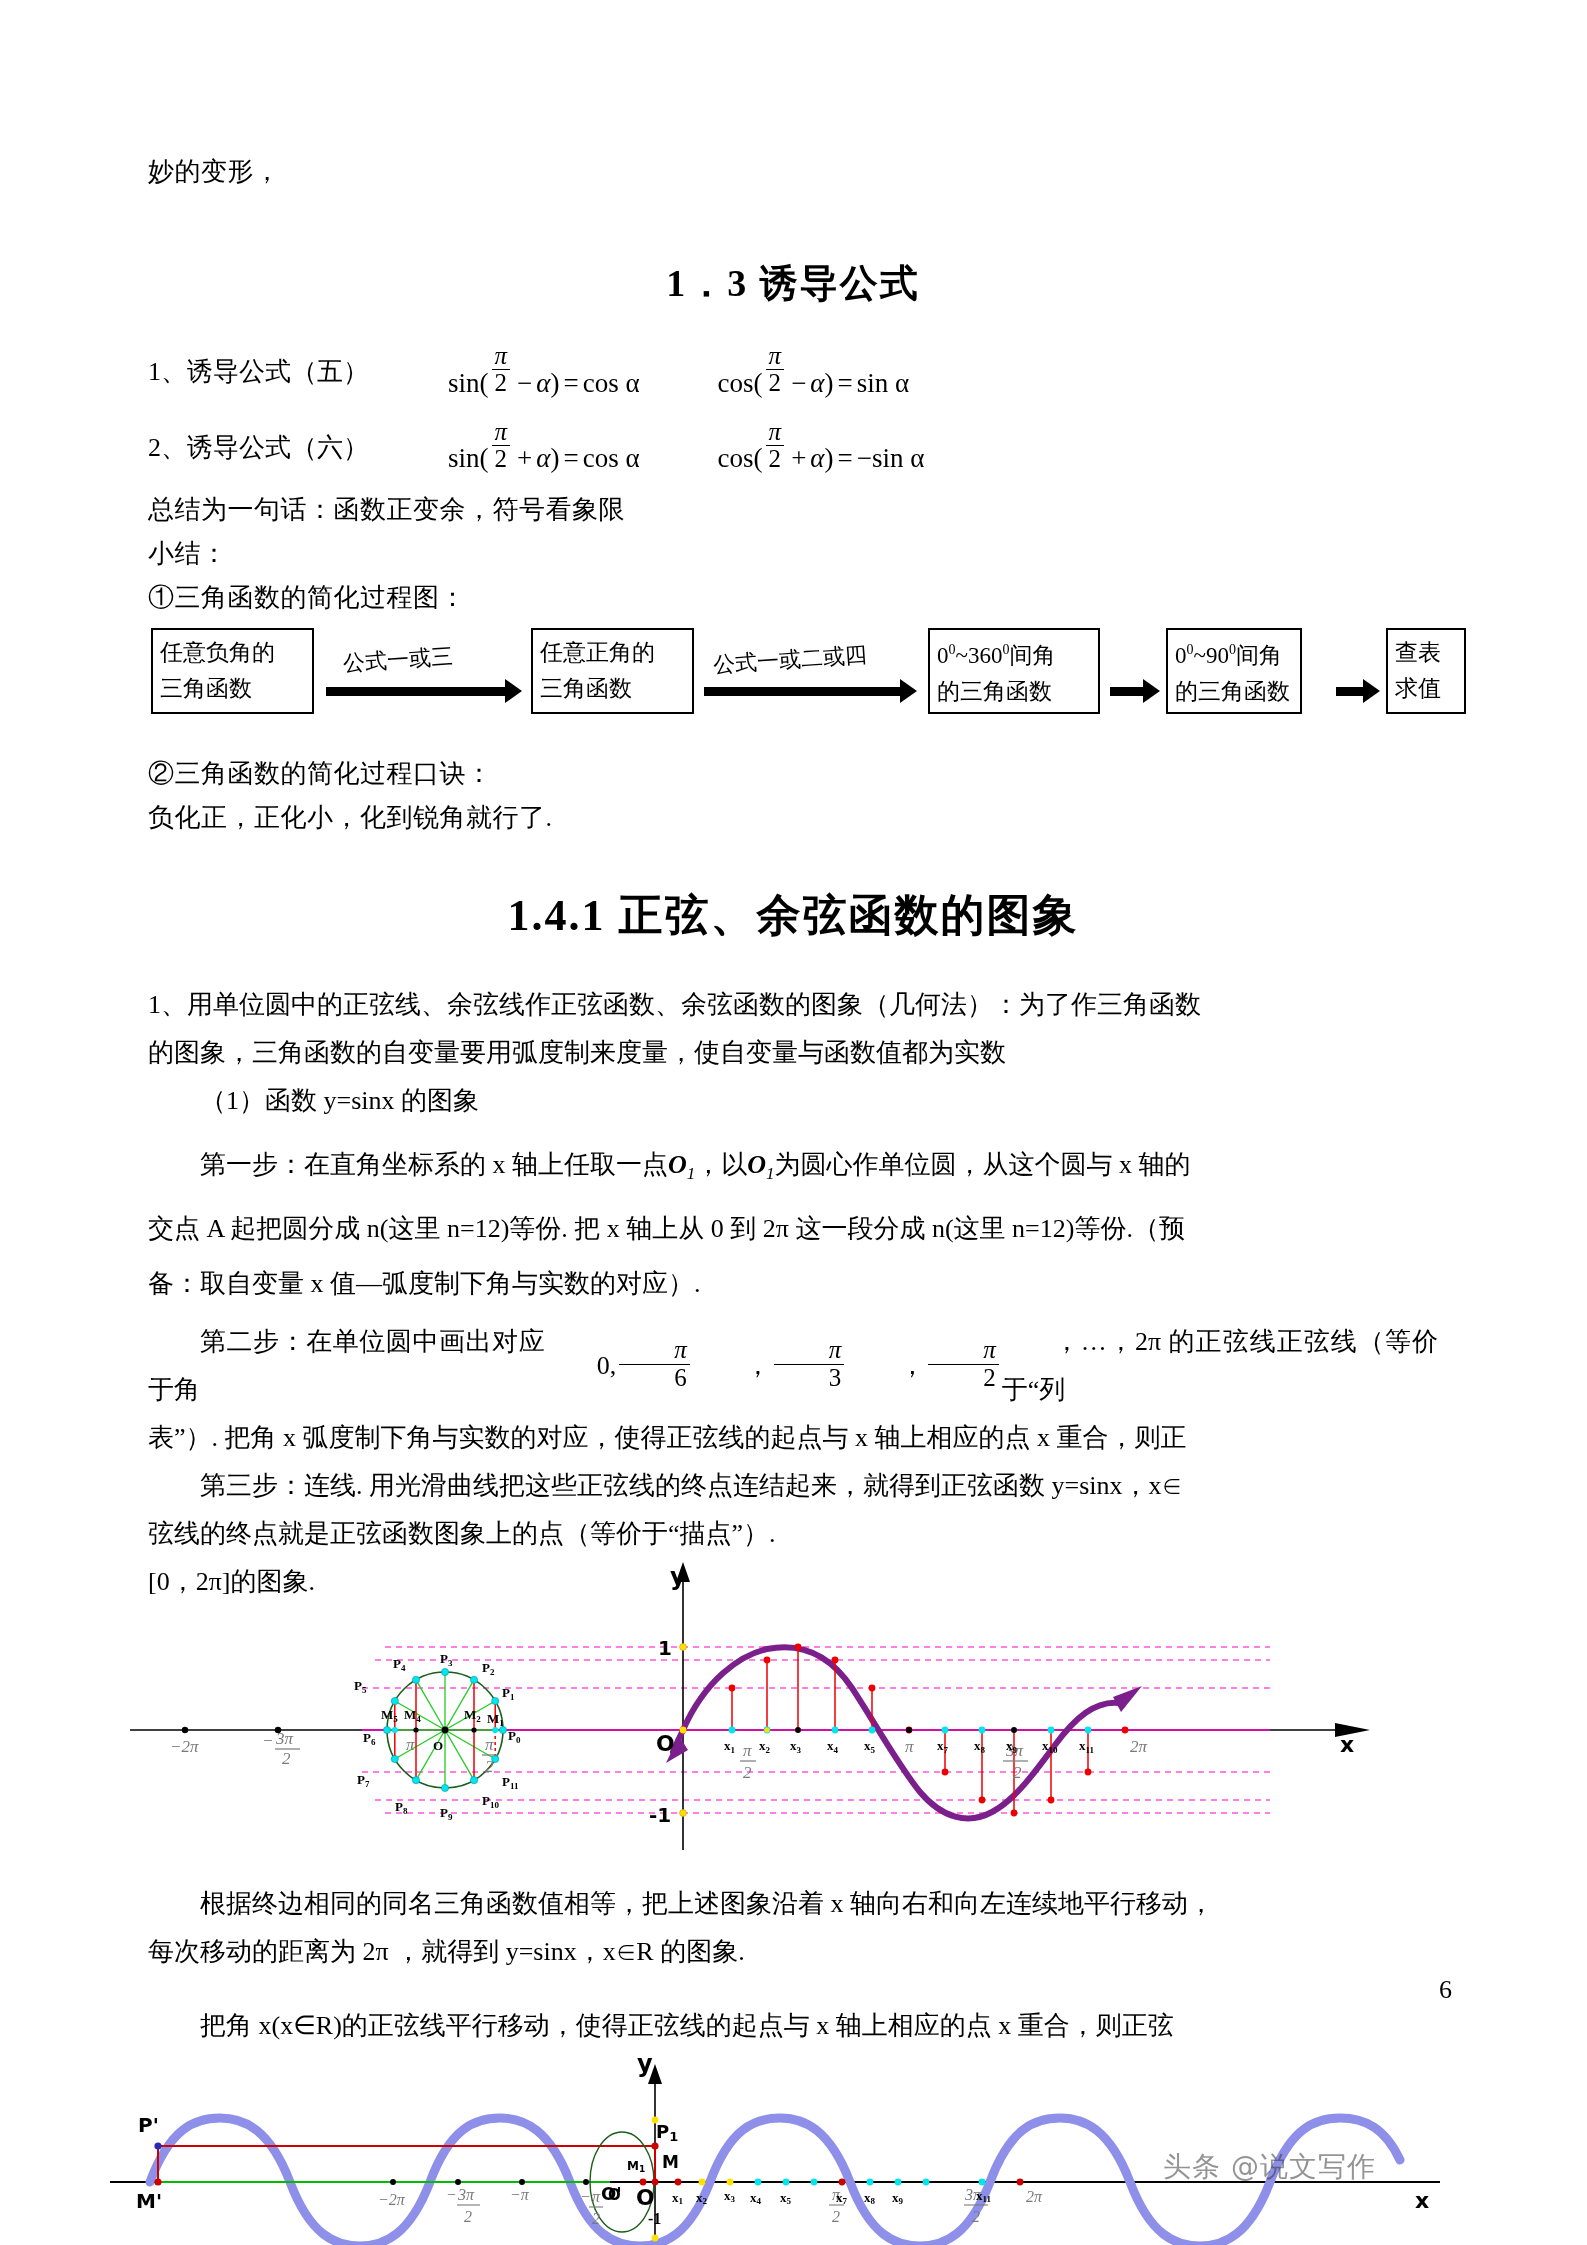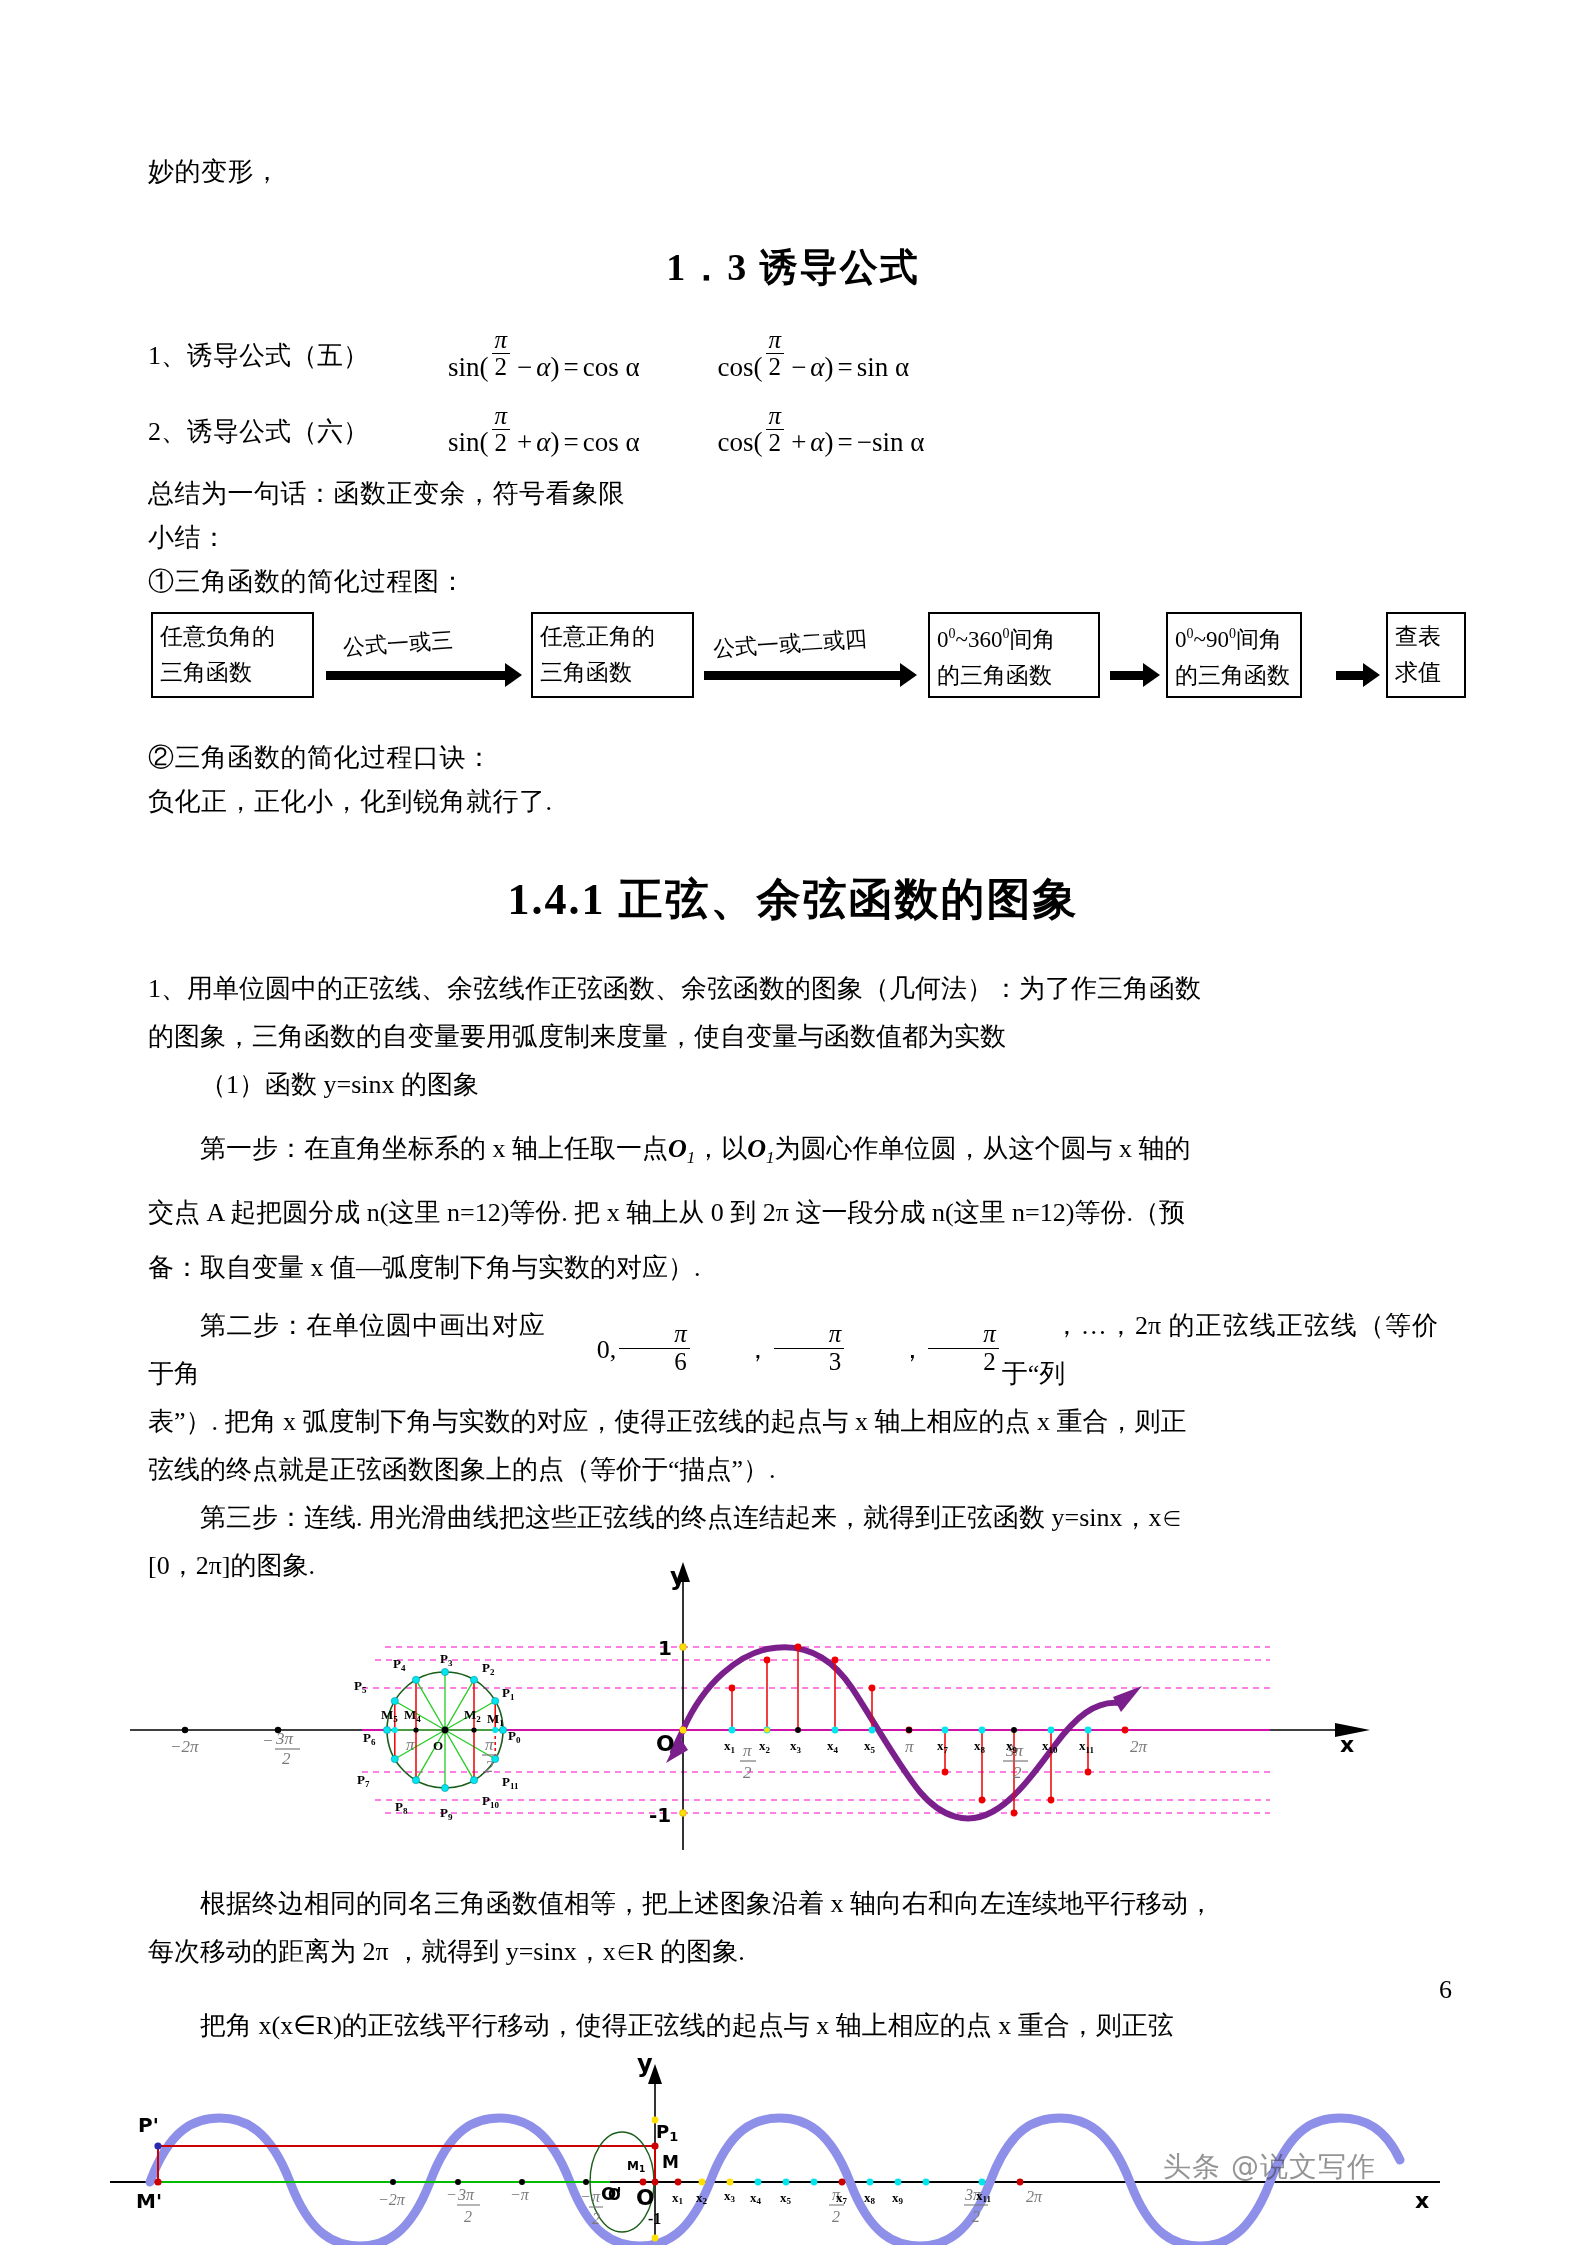--- a/index.html
+++ b/index.html
@@ -141,21 +141,21 @@
 </style>
 </head>
 <body>
 
 <div class="page">
 
   <div class="content">
 
     <div class="line" style="margin-top:150px;">妙的变形，</div>
 
-    <div class="h1" style="margin-top:48px;">1．3 诱导公式</div>
+    <div class="h1" style="margin-top:64px;">1．3 诱导公式</div>
 
     <div class="mathrow" style="margin-top:36px;">
       <span class="lbl">1、诱导公式（五）</span>
       <span class="fml">
         <span class="mn">sin</span>
           <span class="mn">(</span>
         <span class="frac">
             <span class="num">π</span>
             <span class="den">2</span>
           </span>
@@ -277,22 +277,22 @@
           <span class="den">3</span>
         </span>
         <span>，</span>
       <span class="frac">
           <span class="num">π</span>
           <span class="den">2</span>
         </span>
       <span>，…，2π 的正弦线正弦线（等价于“列</span>
     </div>
     <div class="para">表”）. 把角 x 弧度制下角与实数的对应，使得正弦线的起点与 x 轴上相应的点 x 重合，则正</div>
+    <div class="para indent">第三步：连线. 用光滑曲线把这些正弦线的终点连结起来，就得到正弦函数 y=sinx，x∈</div>
     <div class="para">弦线的终点就是正弦函数图象上的点（等价于“描点”）.</div>
-    <div class="para indent">第三步：连线. 用光滑曲线把这些正弦线的终点连结起来，就得到正弦函数 y=sinx，x∈</div>
     <div class="para">[0，2π]的图象.</div>
   </div>
 
   <div class="figwrap" style="position:absolute;left:130px;top:1560px;width:1320px;height:300px;">
     <svg width="1320" height="300" viewBox="0 0 1320 300">
 
       <g stroke="#ff00cc" stroke-width="1.2" stroke-dasharray="6,5">
         <line x1="255" y1="87" x2="1140" y2="87"></line>
         <line x1="245" y1="100" x2="1140" y2="100"></line>
         <line x1="232" y1="128" x2="1140" y2="128"></line>

